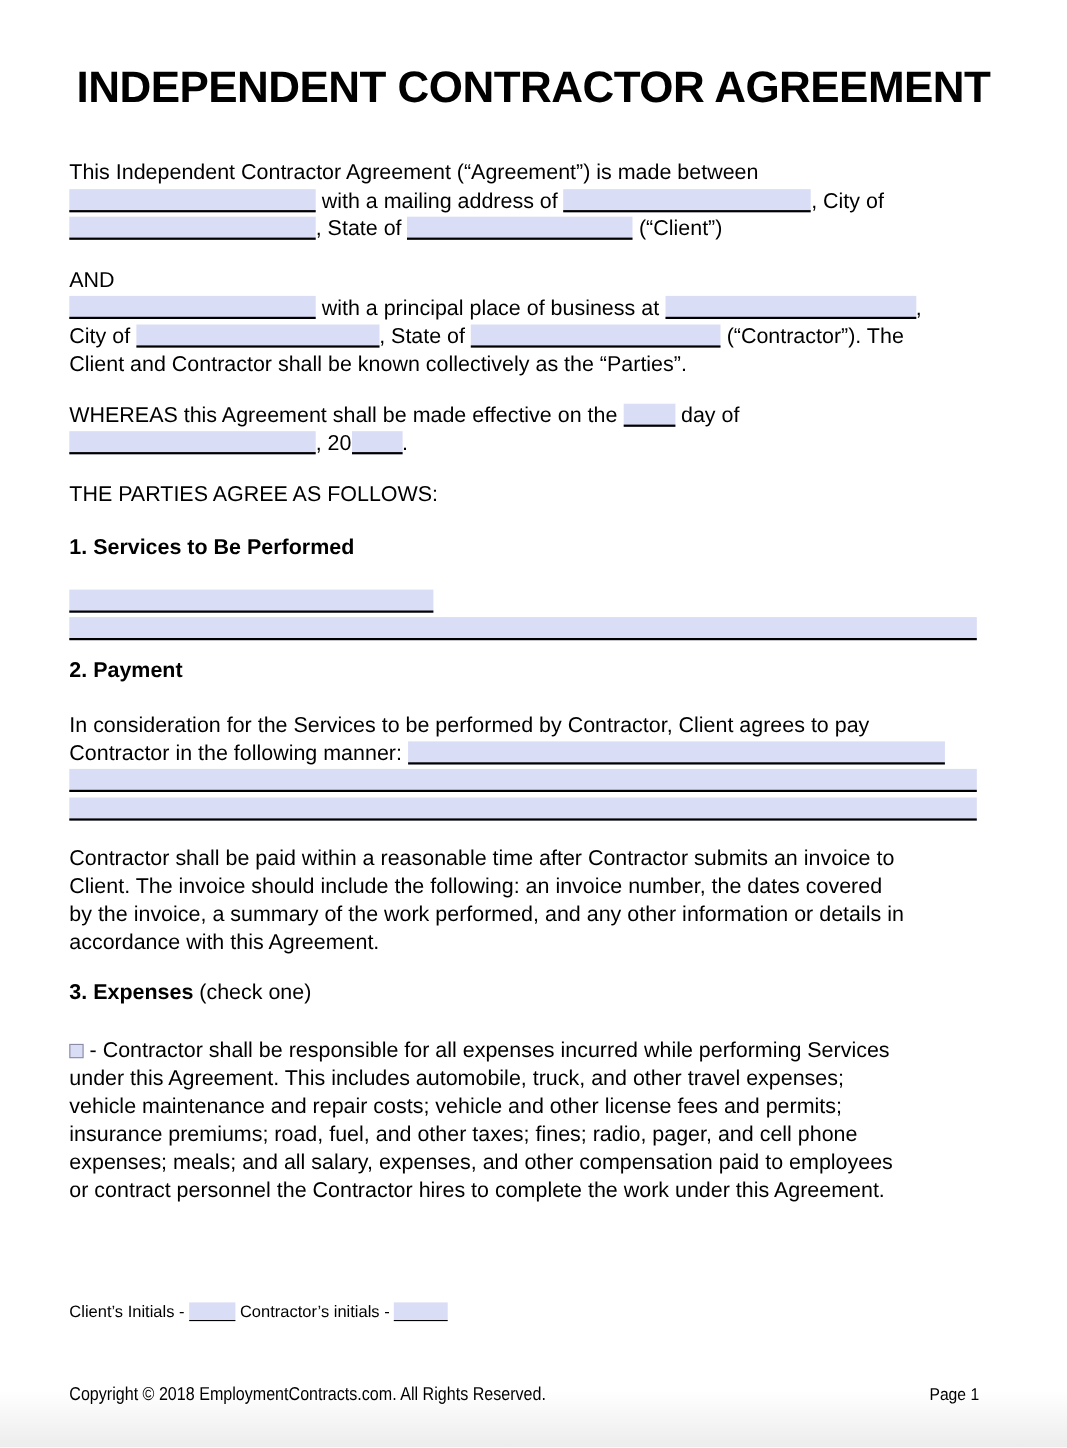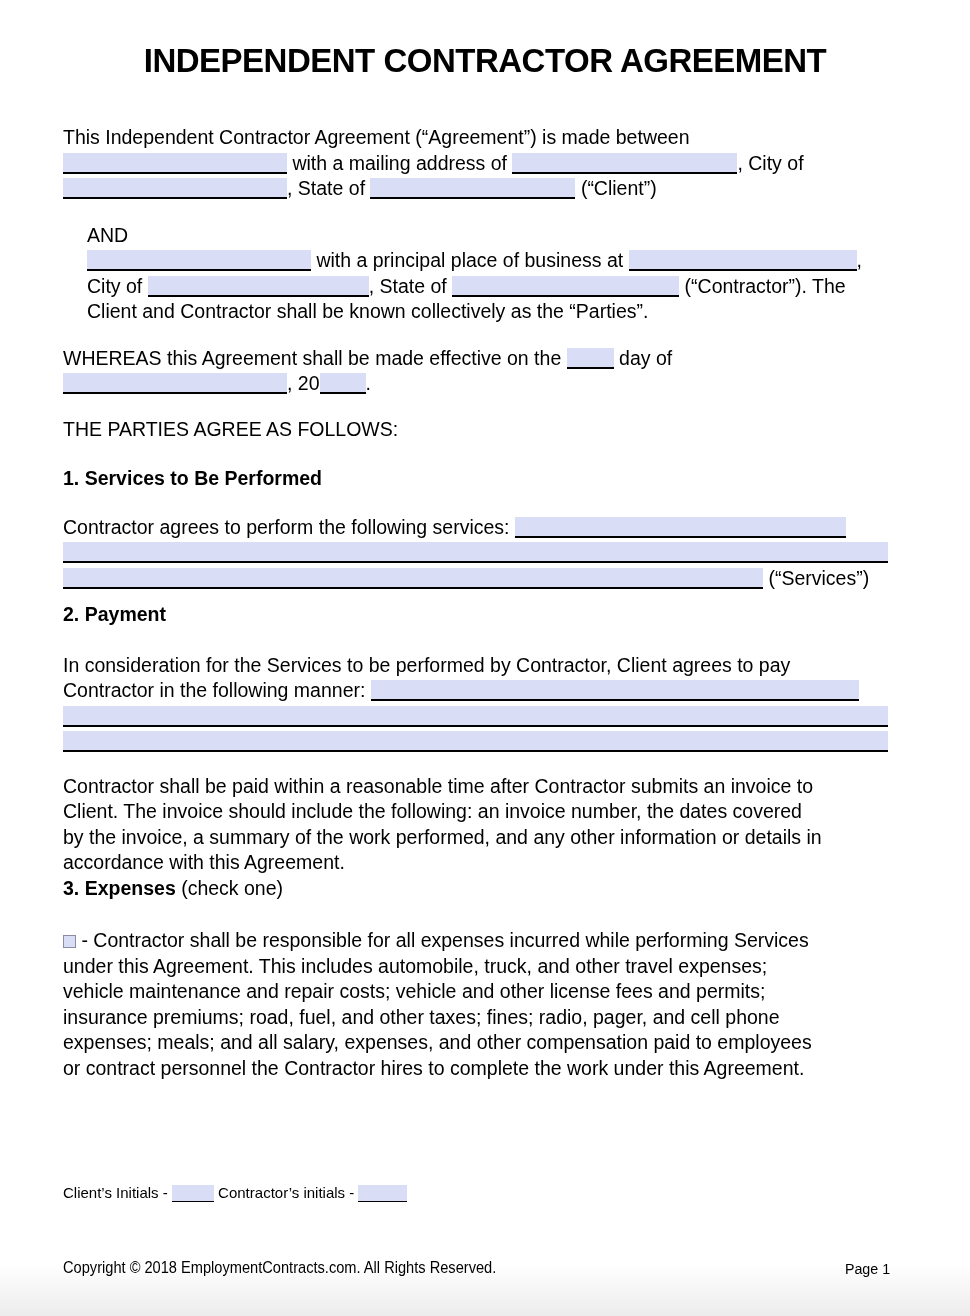--- a/index.html
+++ b/index.html
@@ -11,51 +11,51 @@
     font-family: "Liberation Sans", sans-serif;
     color: var(--ink);
   }
   .page { position: relative; width: 970px; height: 1316px; overflow: hidden; background: #fff; }
   .page-shade {
     position: absolute; left: 0; right: 0; bottom: 0; height: 52px;
     background: linear-gradient(180deg, rgba(0,0,0,0) 0%, rgba(0,0,0,0.075) 100%);
     pointer-events: none;
   }
   h1.title {
-    margin: 0; padding-top: 44px;
-    font-size: 33px; line-height: 33px; font-weight: bold;
+    margin: 0; padding-top: 64px;
+    font-size: 40px; line-height: 33px; font-weight: bold;
     letter-spacing: -0.5px; text-align: center;
   }
   .content { padding: 0 112px 0 63px; }
   .block { font-size: 19.5px; }
   .line { height: 25.5px; line-height: 25.5px; white-space: nowrap; }
   .blank {
     display: inline-block;
     background: var(--field-fill);
     border-bottom: 2px solid #000;
     height: 21px;
     vertical-align: -4px;
   }
   .checkbox {
     display: inline-block; width: 13px; height: 13px;
     background: var(--field-fill);
     border: 1px solid #8b8ba3;
     vertical-align: -1px;
   }
   
   .intro-paragraph            { margin-top: 48px; }
-  .contractor-paragraph       { margin-top: 21px; margin-left: 24px; }
+  .contractor-paragraph       { margin-top: 21px; }
   .whereas-paragraph          { margin-top: 21px; }
   .parties-agree-heading      { margin-top: 20px; }
   .section-1-heading          { margin-top: 24px; }
   .services-paragraph         { margin-top: 23px; }
   .section-2-heading          { margin-top: 11px; }
   .payment-paragraph          { margin-top: 25px; }
   .invoice-paragraph          { margin-top: 19px; }
-  .section-3-heading          { }
+  .section-3-heading          { margin-top: 20px; }
   .expenses-option-paragraph  { margin-top: 27px; }
 
   .initials-line {
     position: absolute; left: 63px; top: 1182px;
     font-size: 15px; line-height: 22px; white-space: nowrap;
   }
   .initials-line .blank { height: 17px; vertical-align: -4px; border-bottom-width: 1.5px; }
   .copyright {
     position: absolute; left: 63px; top: 1258px;
     font-size: 17px; line-height: 20px;
@@ -90,23 +90,22 @@
         <div class="line"><span>WHEREAS this Agreement shall be made effective on the </span><span class="blank" style="width: 47px;"></span><span> day of</span></div>
         <div class="line"><span class="blank" style="width: 224px;"></span><span>, 20</span><span class="blank" style="width: 46px;"></span><span>.</span></div>
       </div>
       <div class="block parties-agree-heading">
         <div class="line"><span>THE PARTIES AGREE AS FOLLOWS:</span></div>
       </div>
       <div class="block section-1-heading">
         <div class="line"><strong>1. Services to Be Performed</strong></div>
       </div>
       <div class="block services-paragraph">
-        <div class="line"><span>Contractor agrees to perform the following services: </span><span class="blank" style="width: 331px;"></span></div>
+        <div class="line"><span class="blank" style="width: 331px;"></span></div>
         <div class="line"><span class="blank" style="width: 825px;"></span></div>
-        <div class="line"><span class="blank" style="width: 700px;"></span><span> (“Services”)</span></div>
       </div>
       <div class="block section-2-heading">
         <div class="line"><strong>2. Payment</strong></div>
       </div>
       <div class="block payment-paragraph">
         <div class="line"><span>In consideration for the Services to be performed by Contractor, Client agrees to pay</span></div>
         <div class="line"><span>Contractor in the following manner: </span><span class="blank" style="width: 488px;"></span></div>
         <div class="line"><span class="blank" style="width: 825px;"></span></div>
         <div class="line"><span class="blank" style="width: 825px;"></span></div>
       </div>

